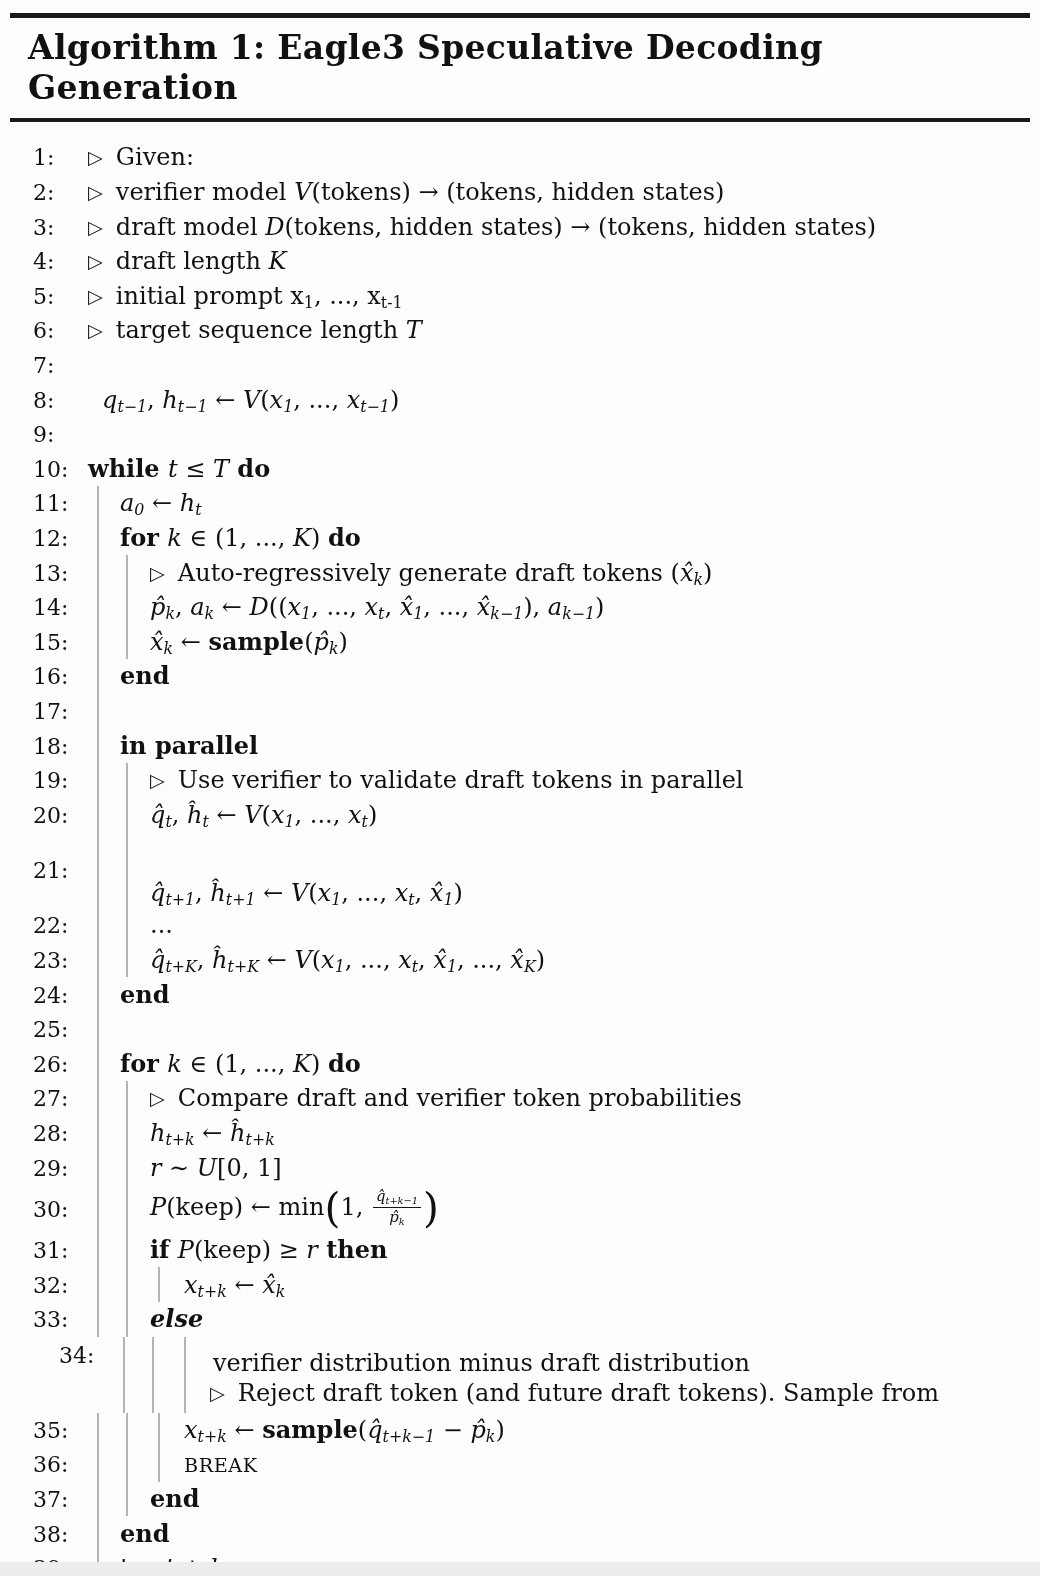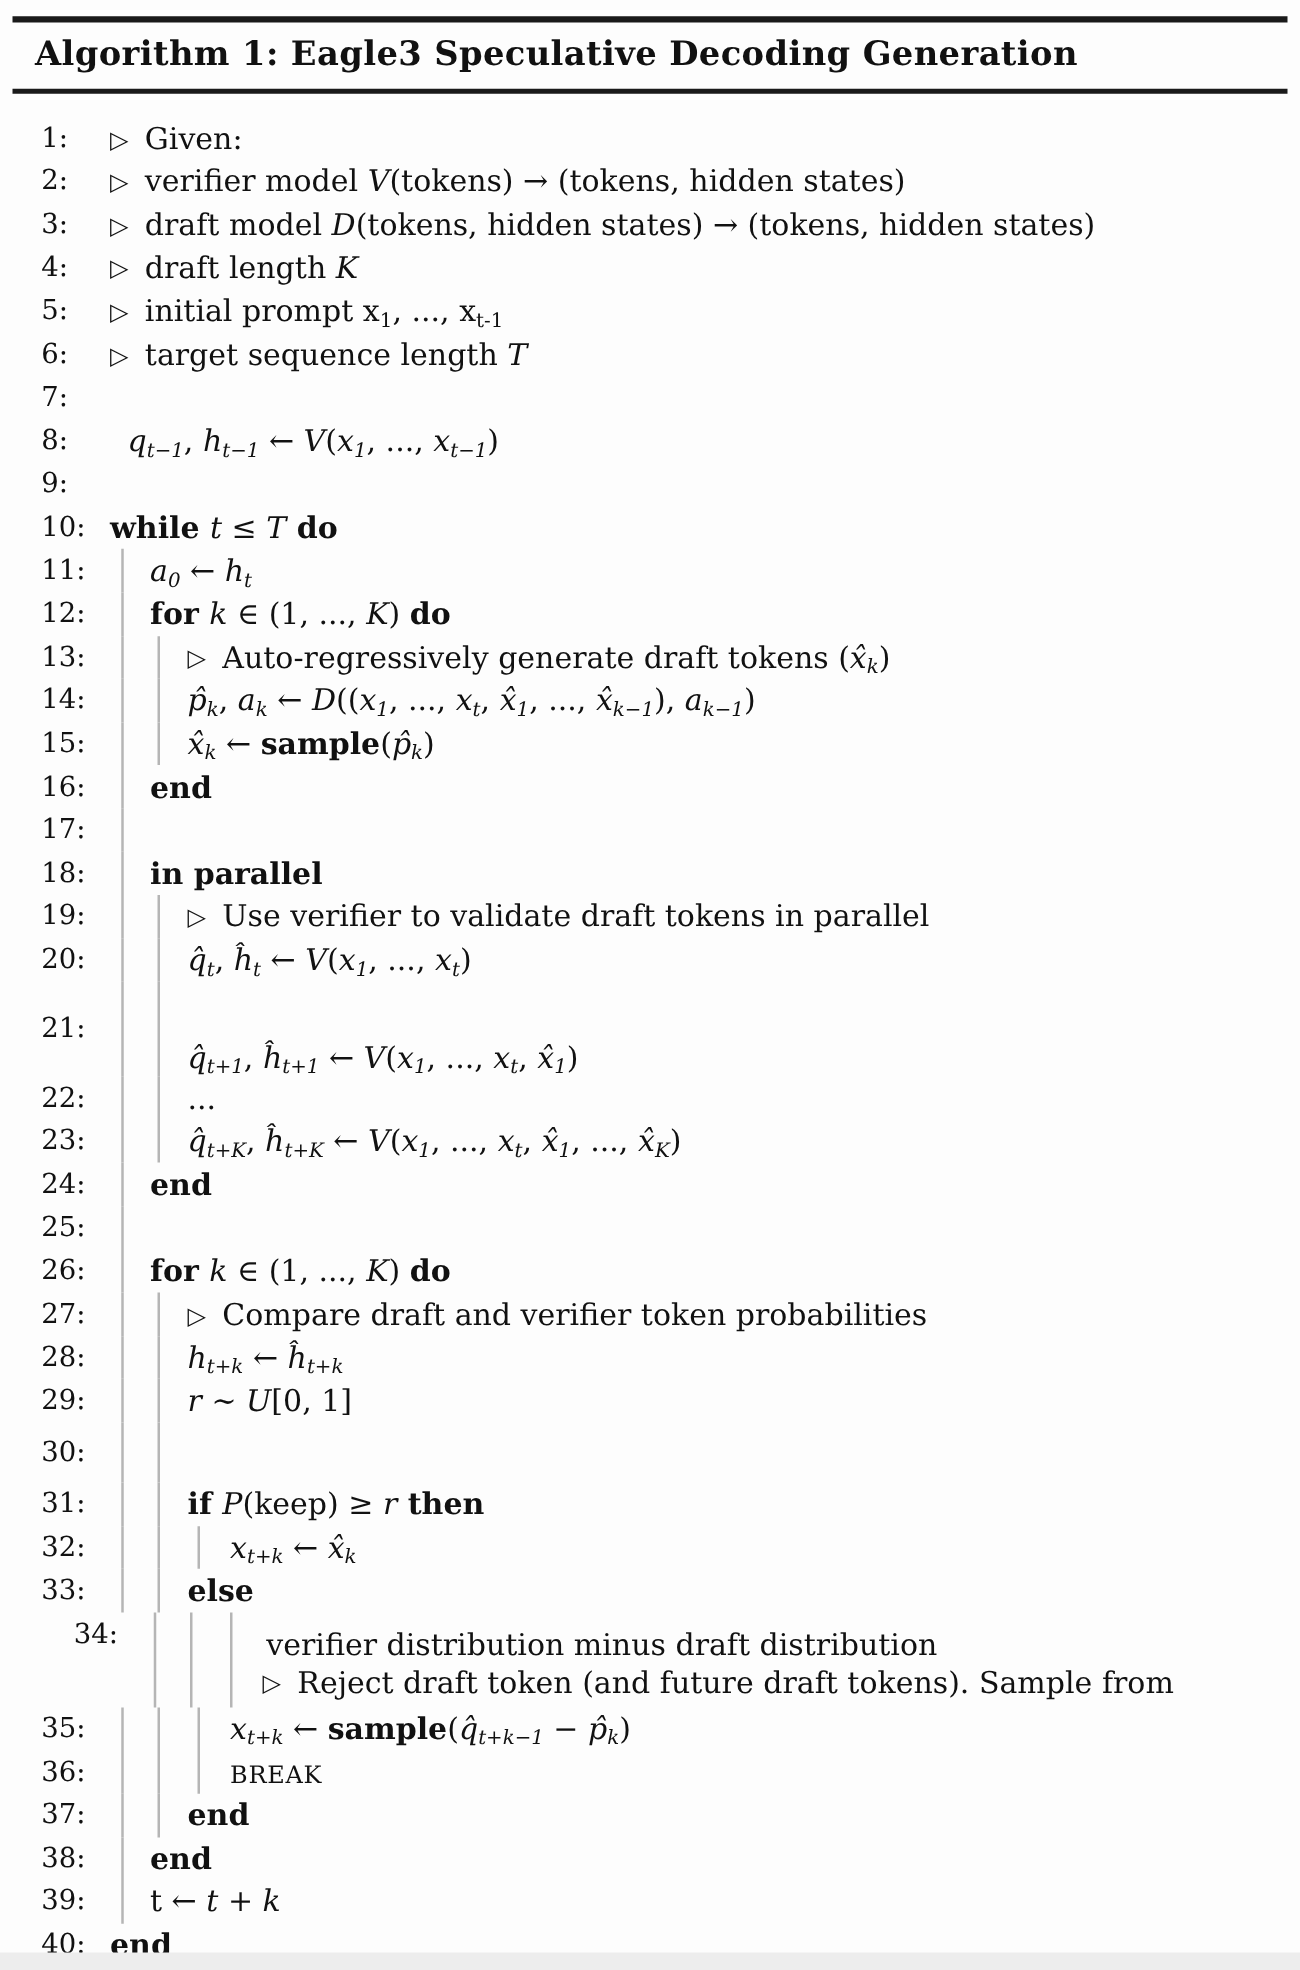--- a/index.html
+++ b/index.html
@@ -9,21 +9,21 @@
   body{
     width:1040px;height:1576px;position:relative;overflow:hidden;
     background:var(--page);color:var(--text);
     font-family:"DejaVu Serif","Liberation Serif",serif;
   }
   .rule{background:var(--rule);margin:0 10px;}
   .rule-top{height:5px;margin-top:13px;}
   .rule-mid{height:4px;}
   .rule-bottom{height:5px;box-shadow:0 3px 4px rgba(0,0,0,0.22);}
   .algo-title{
-    font-weight:bold;font-size:27px;letter-spacing:0.3px;
+    font-weight:bold;font-size:33px;letter-spacing:0.3px;
     padding:10px 0 11px 28px;line-height:1.2;
   }
   .algo-body{margin-top:18px;}
   .row{position:relative;display:flex;align-items:center;min-height:34.6px;}
   .row.wrap{align-items:flex-start;}
   .num{
     position:absolute;left:33px;top:50%;transform:translateY(-50%);
     font-size:22px;white-space:nowrap;
   }
   .row.wrap .num{top:18px;}
@@ -254,20 +254,26 @@
       <div class="guide g2"></div>
       <span class="num">29:</span>
       <div class="content" style="padding-left: 62px;">
         <div class="cline"><span class="it">r</span><span> ∼ </span><span class="it">U</span><span>[0, 1]</span></div>
       </div>
     </div>
     <div class="row" style="min-height: 48px;">
       <div class="guide g1"></div>
       <div class="guide g2"></div>
       <span class="num">30:</span>
+      <div class="content" style="padding-left: 62px;">
+        <div class="cline"><span class="it">P</span><span>(keep) ← min</span><span class="bigp">(</span><span>1, </span><span class="frac">
+            <span class="fnum"><span class="it">q̂</span><sub class="sub i">t+k−1</sub></span>
+            <span class="fden"><span class="it">p̂</span><sub class="sub i">k</sub></span>
+          </span><span class="bigp">)</span></div>
+      </div>
     </div>
     <div class="row">
       <div class="guide g1"></div>
       <div class="guide g2"></div>
       <span class="num">31:</span>
       <div class="content" style="padding-left: 62px;">
         <div class="cline"><span class="kw">if </span><span class="it">P</span><span>(keep) ≥ </span><span class="it">r</span><span class="kw"> then</span></div>
       </div>
     </div>
     <div class="row">
@@ -276,21 +282,21 @@
       <div class="guide g3"></div>
       <span class="num">32:</span>
       <div class="content" style="padding-left: 96px;">
         <div class="cline"><span class="it">x</span><sub class="sub i">t+k</sub><span> ← </span><span class="it">x̂</span><sub class="sub i">k</sub></div>
       </div>
     </div>
     <div class="row">
       <div class="guide g1"></div>
       <div class="guide g2"></div>
       <span class="num">33:</span>
-      <div class="content" style="padding-left: 62px;">
+      <div class="content" style="padding-left: 62px; font-style: italic;">
         <div class="cline"><span class="kw">else</span></div>
       </div>
     </div>
     <div class="row wrap" style="min-height: 76px; margin-left: 26px;">
       <div class="guide g1"></div>
       <div class="guide g2"></div>
       <div class="guide g3"></div>
       <span class="num">34:</span>
       <div class="content" style="padding-left: 96px;">
         <div class="cline cont"><span>verifier distribution minus draft distribution</span></div>

